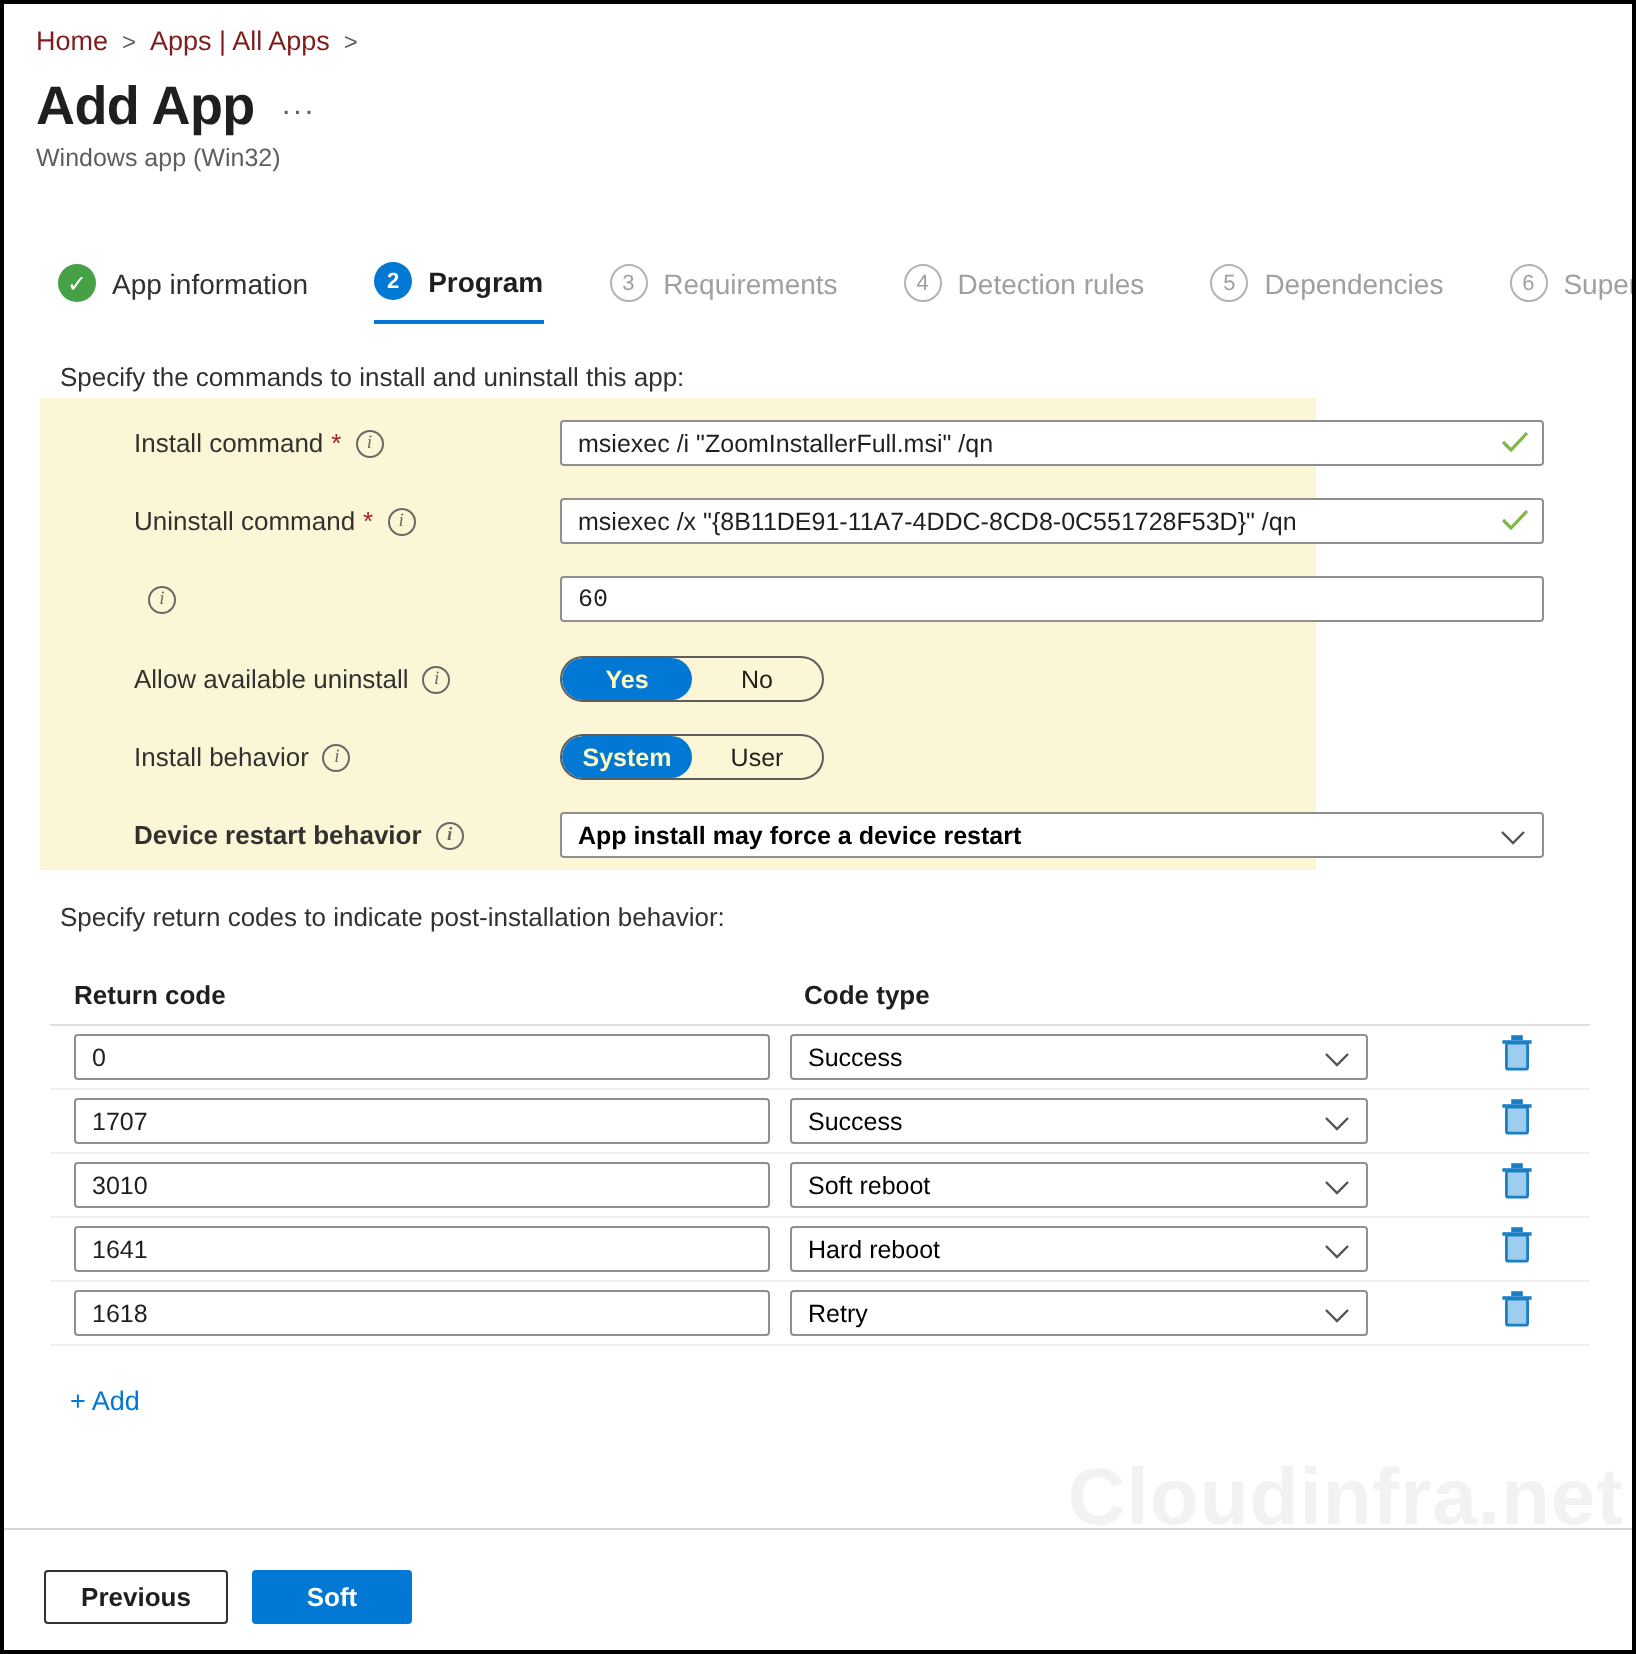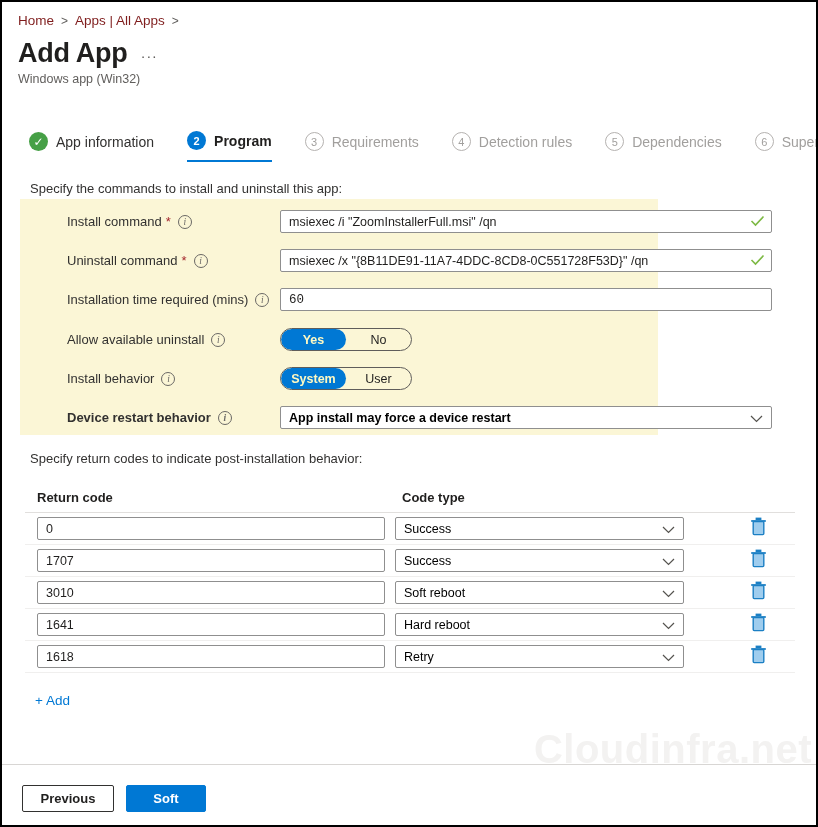--- a/index.html
+++ b/index.html
@@ -161,21 +161,20 @@
     <span class="ctl">
       <input class="txt-input" type="text" value="msiexec /x &quot;{8B11DE91-11A7-4DDC-8CD8-0C551728F53D}&quot; /qn" style="">
       <svg class="valid-check" width="15" height="12" viewBox="0 0 15 12">
           <path d="M1.5 6 L5.5 10 L13.5 1.5" fill="none" stroke="#7db944" stroke-width="1.6"></path>
         </svg>
     </span>
   </div>
 
   <div class="frow" style="top:89px; right:0;">
     <span class="flabel">
-      <span>Installation time required (mins)</span>
       <span class="info-icon">i</span>
     </span>
     <span class="ctl">
       <input class="txt-input no-pad" type="text" value="60" style="">
     </span>
   </div>
 
   <div class="frow" style="top:129px; right:0;">
     <span class="flabel">
       <span>Allow available uninstall</span>

